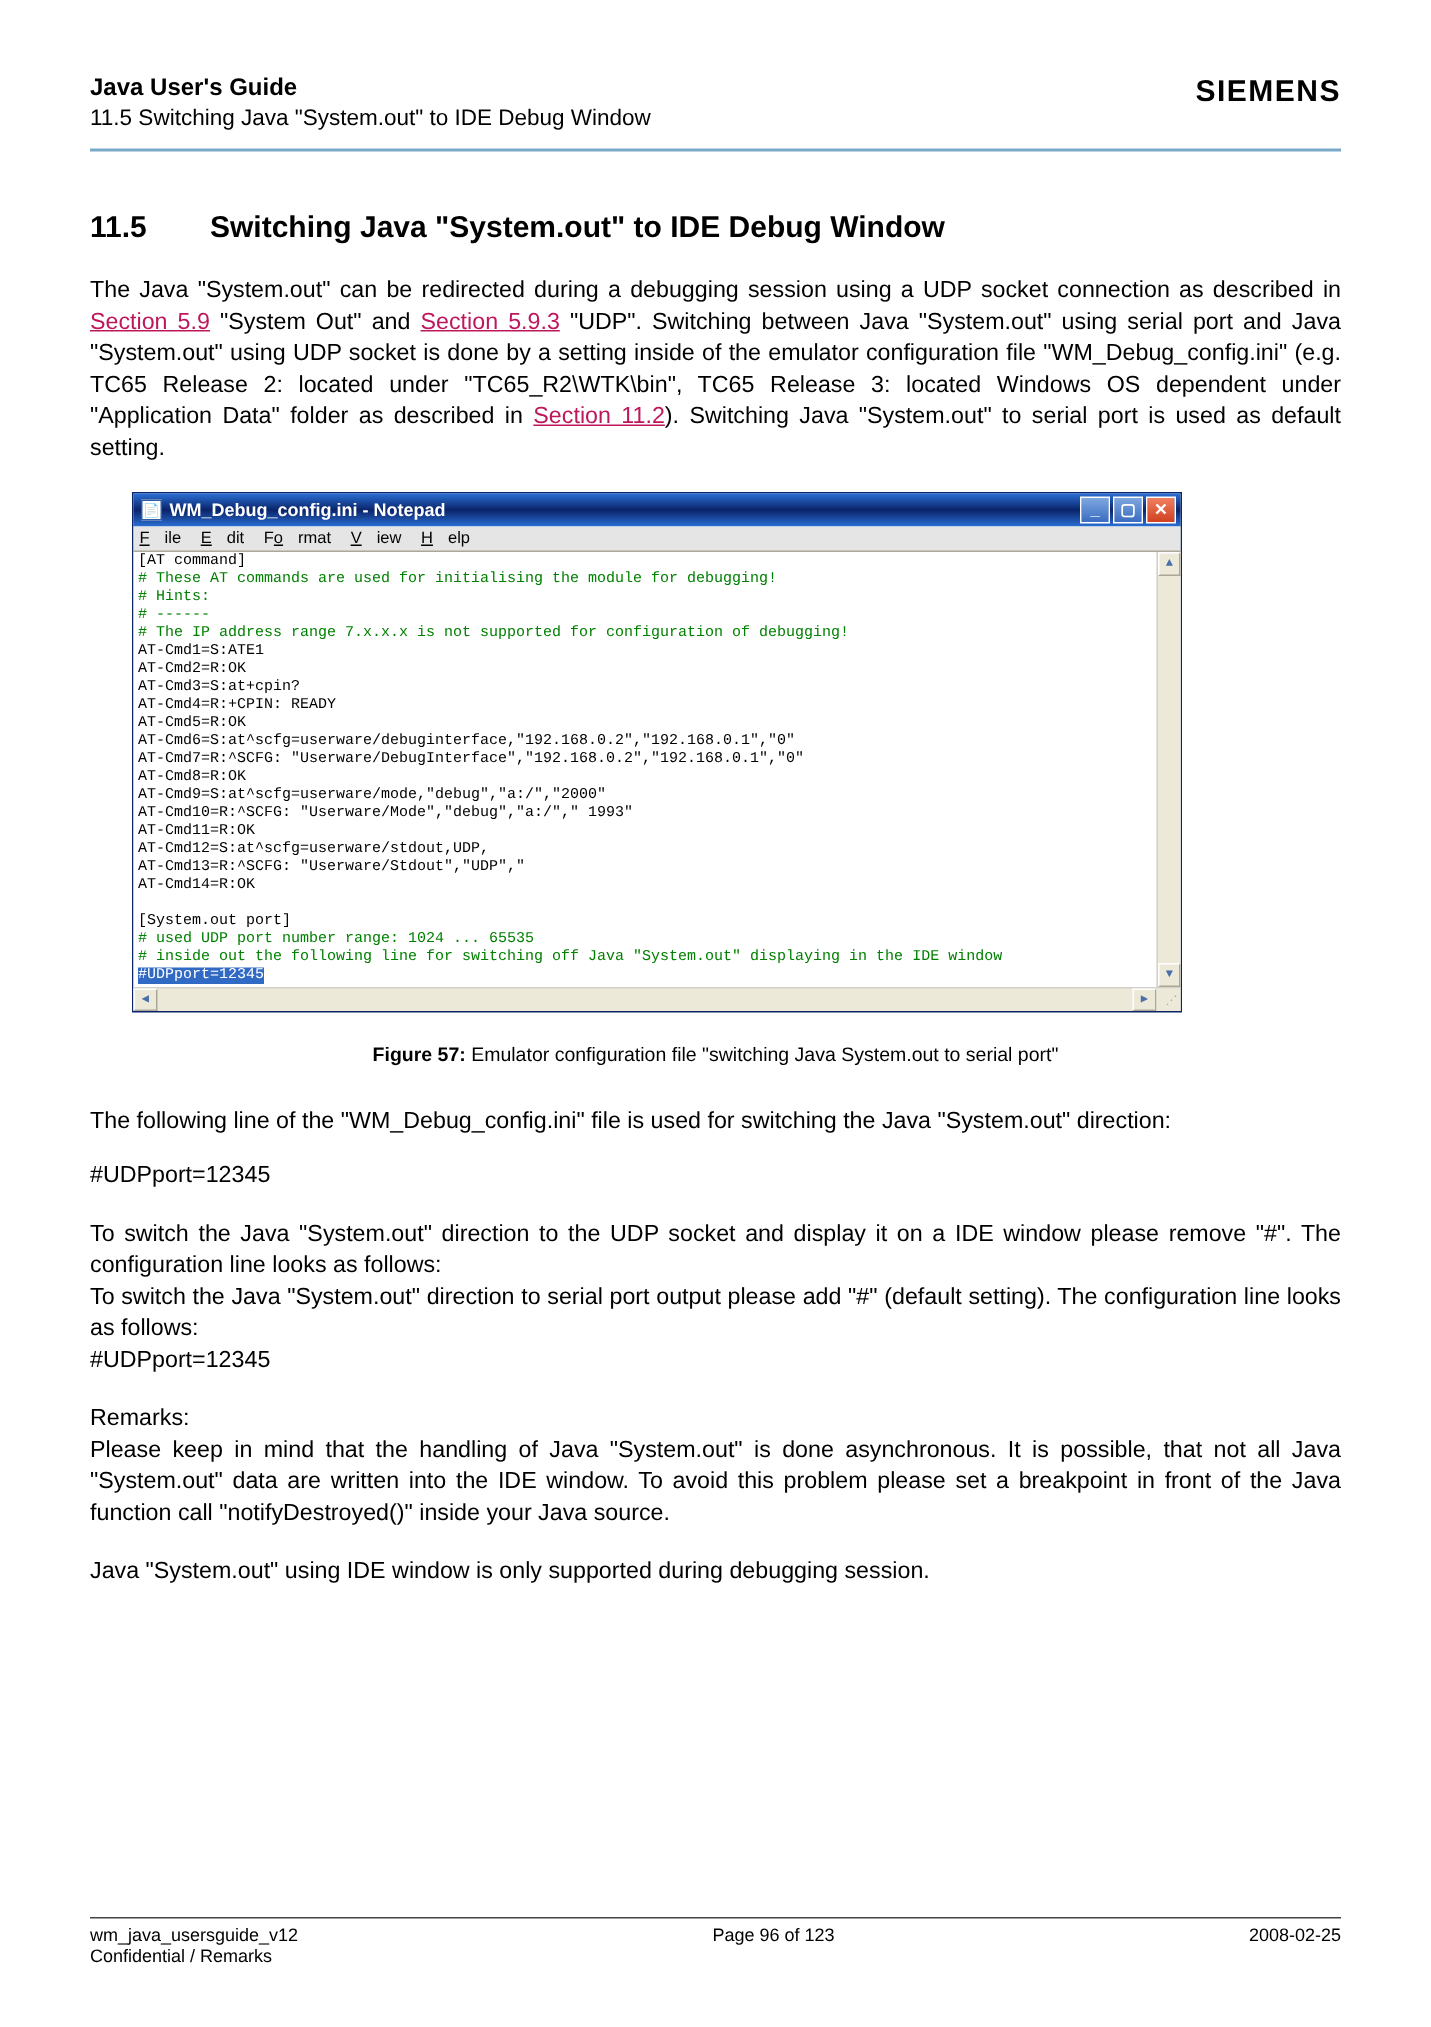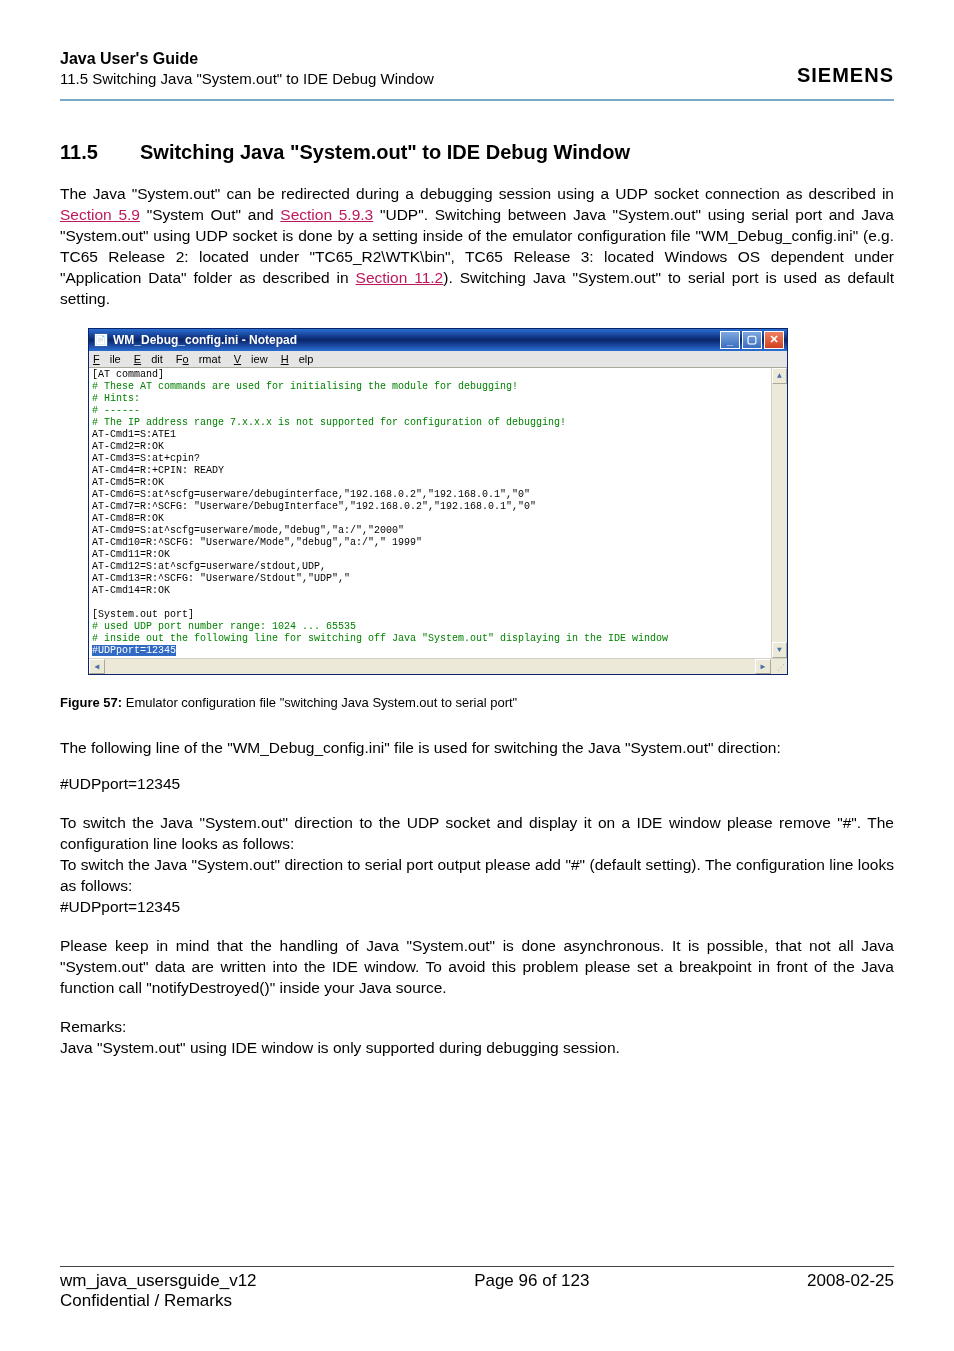--- a/index.html
+++ b/index.html
@@ -10,21 +10,21 @@
     height: 1351px;
     position: relative;
     color: #000;
   }
   .page {
     padding: 50px 60px 40px 60px;
   }
   .header {
     display: flex;
     justify-content: space-between;
-    align-items: flex-end;
+    align-items: flex-start;
     border-bottom: 2px solid #7aa8c9;
     padding-bottom: 12px;
     margin-bottom: 40px;
   }
   .header-left .doc-title {
     font-weight: bold;
     font-size: 16px;
   }
   .header-left .doc-subtitle {
     font-size: 15px;
@@ -158,35 +158,35 @@
   }
   .hscroll .resize {
     width: 16px;
     background: #ece9d8;
     display: flex; align-items: flex-end; justify-content: flex-end;
     padding: 2px;
     color: #aca899;
     font-size: 8px;
   }
   .figure-caption {
-    text-align: left;
+    text-align: center;
     font-size: 13px;
     margin-top: 20px;
     margin-bottom: 28px;
     margin-left: -28px;
   }
   .figure-caption b { font-weight: bold; }
   .footer {
     position: absolute;
     bottom: 40px;
     left: 60px;
     right: 60px;
     border-top: 1px solid #444;
     padding-top: 4px;
-    font-size: 17px;
+    font-size: 12px;
     display: flex;
     justify-content: space-between;
   }
   .footer-left { text-align: left; }
 </style>
 </head>
 <body>
 
 <div class="page">
 
@@ -234,21 +234,21 @@
 <span class="green"># The IP address range 7.x.x.x is not supported for configuration of debugging!</span>
 <span>AT-Cmd1=S:ATE1</span>
 <span>AT-Cmd2=R:OK</span>
 <span>AT-Cmd3=S:at+cpin?</span>
 <span>AT-Cmd4=R:+CPIN: READY</span>
 <span>AT-Cmd5=R:OK</span>
 <span>AT-Cmd6=S:at^scfg=userware/debuginterface,"192.168.0.2","192.168.0.1","0"</span>
 <span>AT-Cmd7=R:^SCFG: "Userware/DebugInterface","192.168.0.2","192.168.0.1","0"</span>
 <span>AT-Cmd8=R:OK</span>
 <span>AT-Cmd9=S:at^scfg=userware/mode,"debug","a:/","2000"</span>
-<span>AT-Cmd10=R:^SCFG: "Userware/Mode","debug","a:/"," 1999"</span>
+<span>AT-Cmd10=R:^SCFG: "Userware/Mode","debug","a:/"," 1993"</span>
 <span>AT-Cmd11=R:OK</span>
 <span>AT-Cmd12=S:at^scfg=userware/stdout,UDP,</span>
 <span>AT-Cmd13=R:^SCFG: "Userware/Stdout","UDP","</span>
 <span>AT-Cmd14=R:OK</span>
 <span></span>
 <span>[System.out port]</span>
 <span class="green"># used UDP port number range: 1024 ... 65535</span>
 <span class="green"># inside out the following line for switching off Java "System.out" displaying in the IDE window</span>
 <span class="highlight">#UDPport=12345</span></div>
         <div class="vscroll">
@@ -270,22 +270,22 @@
   </div>
 
   <p class="body-text" style="margin-bottom:16px">The following line of the "WM_Debug_config.ini" file is used for switching the Java "System.out" direction:</p>
   <p class="body-text">#UDPport=12345</p>
 
   <p class="body-text" style="margin-bottom:0">To switch the Java "System.out" direction to the UDP socket and display it on a IDE window please remove "#". The configuration line looks as follows:</p>
 
   <p class="body-text" style="margin-bottom:0">To switch the Java "System.out" direction to serial port output please add "#" (default setting). The configuration line looks as follows:</p>
   <p class="body-text">#UDPport=12345</p>
 
+  <p class="body-text" style="margin-bottom:0">Remarks:</p>
   <p class="body-text">Please keep in mind that the handling of Java "System.out" is done asynchronous. It is possible, that not all Java "System.out" data are written into the IDE window. To avoid this problem please set a breakpoint in front of the Java function call "notifyDestroyed()" inside your Java source.</p>
-  <p class="body-text" style="margin-bottom:0">Remarks:</p>
 
   <p class="body-text">Java "System.out" using IDE window is only supported during debugging session.</p>
 
 </div>
 
 <div class="footer">
   <div class="footer-left">
     <div>wm_java_usersguide_v12</div>
     <div>Confidential / Remarks</div>
   </div>

